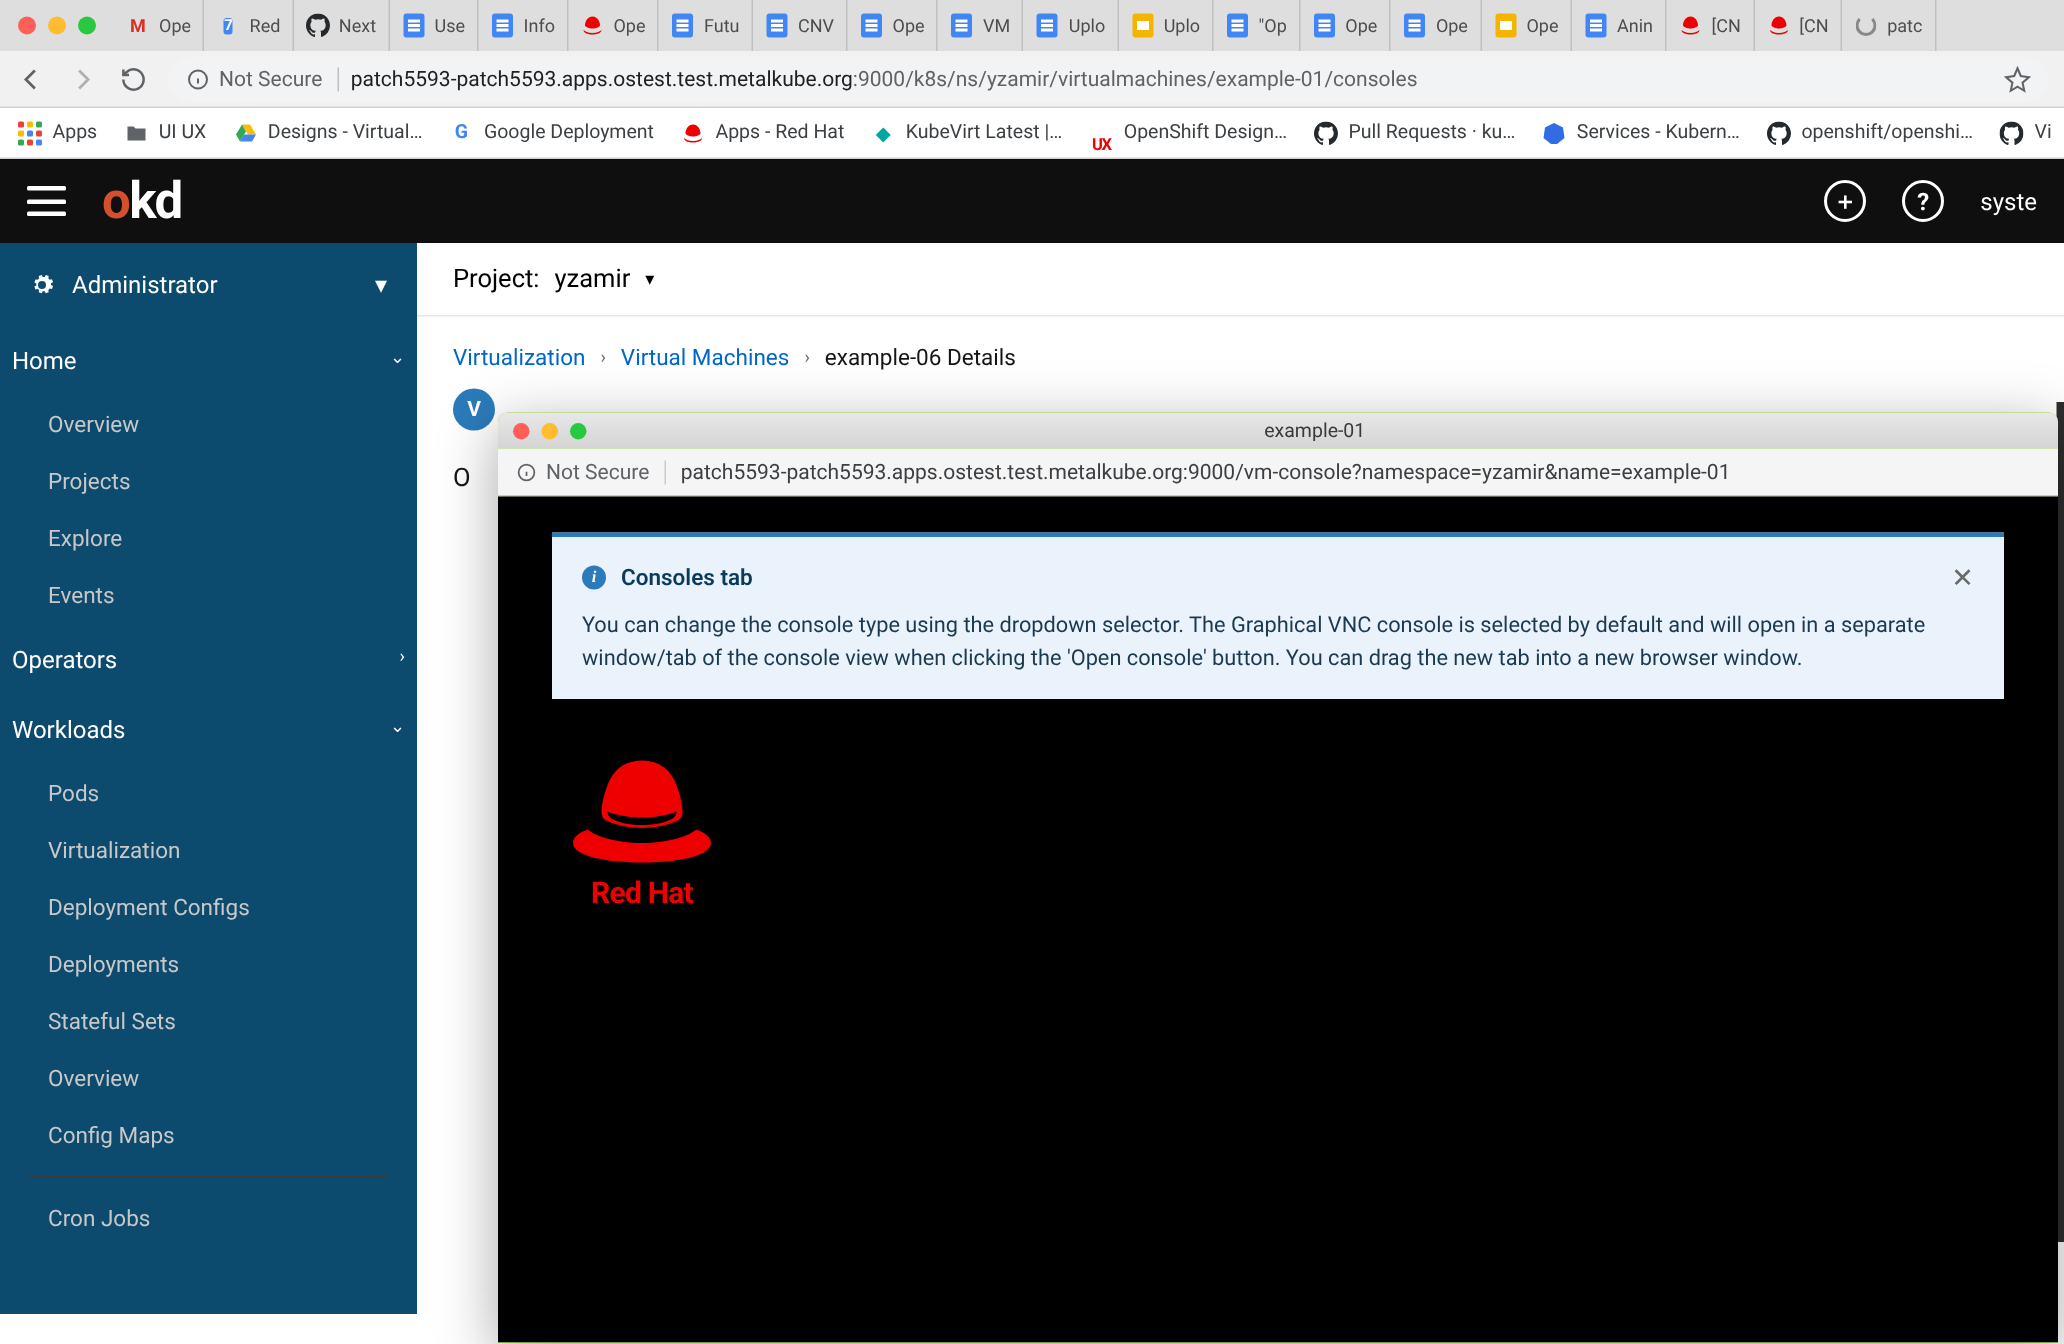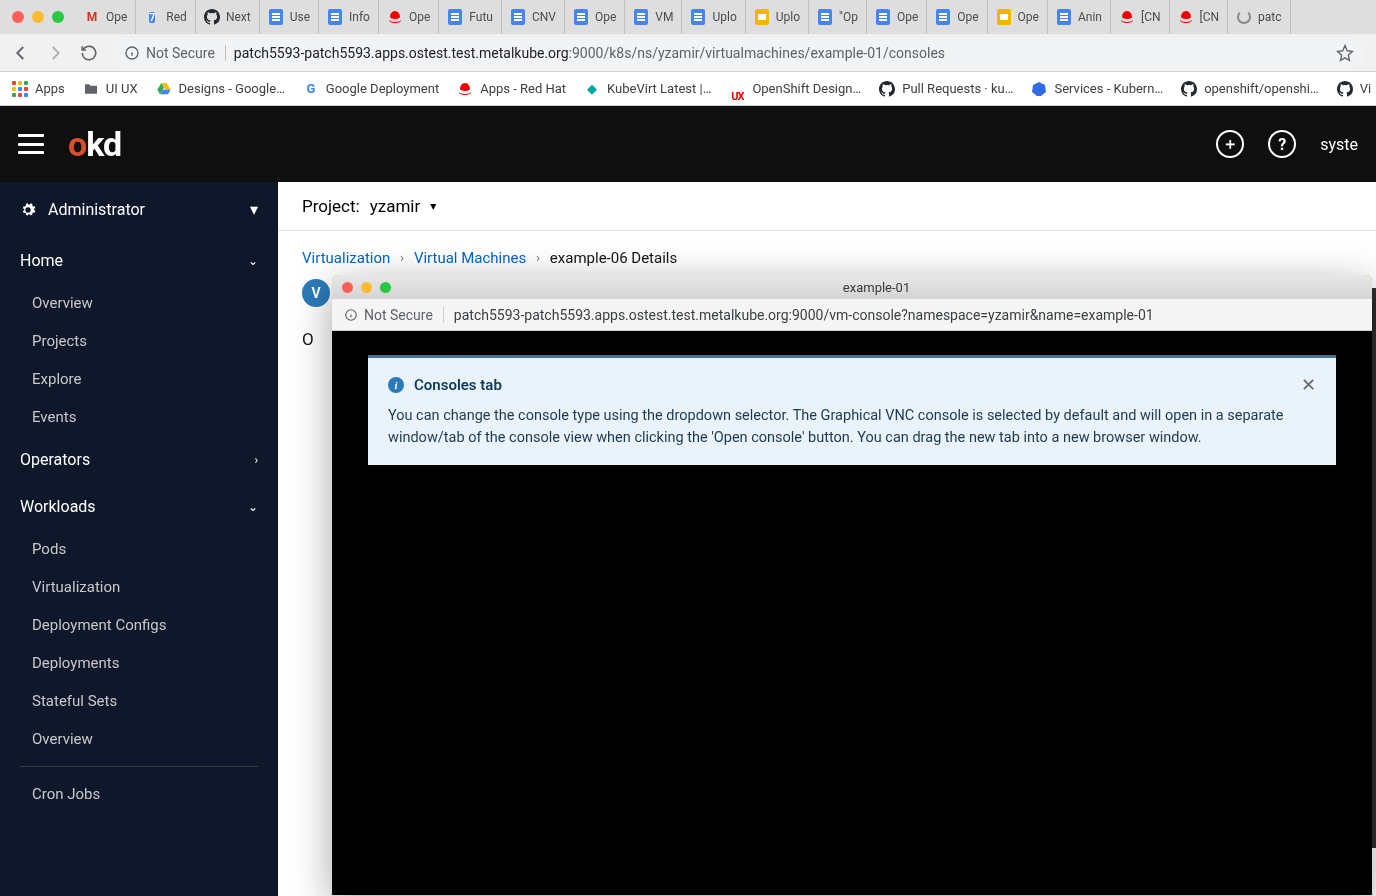--- a/index.html
+++ b/index.html
@@ -45,37 +45,37 @@
 .bm-apps-grid span { background:#ea4335; border-radius:1px; }
 .bm-apps-grid span:nth-child(2){background:#fbbc04;} .bm-apps-grid span:nth-child(3){background:#34a853;}
 .bm-apps-grid span:nth-child(4){background:#fbbc04;} .bm-apps-grid span:nth-child(5){background:#4285f4;} .bm-apps-grid span:nth-child(6){background:#ea4335;}
 .bm-apps-grid span:nth-child(7){background:#34a853;} .bm-apps-grid span:nth-child(8){background:#ea4335;} .bm-apps-grid span:nth-child(9){background:#4285f4;}
 .ic-gt { color:#4285f4; font-weight:bold; }
 .ic-kv { color:#00a7a0; }
 .ic-ux { color:#e00; font-weight:bold; font-size:11px; letter-spacing:-1px;margin-top:16px; }
 
 
 .okd-app { position: relative; }
-.okd-topbar { height: 76px; background: #0f0f0f; display: flex; align-items: center; padding: 0 18px; color: #fff; }
+.okd-topbar { height: 56px; background: #0f0f0f; display: flex; align-items: center; padding: 0 18px; color: #fff; }
 .hamburger { width: 26px; height: 20px; display: flex; flex-direction: column; justify-content: space-between; cursor: pointer; }
 .hamburger span { height: 3px; background: #fff; border-radius: 1px; }
 .okd-logo { margin-left: 24px; font-size: 34px; font-weight: 700; letter-spacing: -1px; }
 .okd-logo .o { color: #d64f2d; }
 .okd-logo .kd { color: #fff; }
 .okd-topbar .right { margin-left: auto; display: flex; align-items: center; gap: 24px; }
 .top-icon { width: 28px; height: 28px; border: 2px solid #fff; border-radius: 50%; display: flex; align-items: center; justify-content: center; font-weight: bold; font-size: 16px; }
 .user-txt { font-size: 16px; }
 
 .okd-body { display: flex; height: 714px; }
-.okd-sidebar { width: 278px; background: #0f172a; color: #d0d0d0; overflow-y: auto; position: relative; }
+.okd-sidebar { width: 278px; background: #0c4a6e; color: #d0d0d0; overflow-y: auto; position: relative; }
 .okd-sidebar::-webkit-scrollbar { width: 10px; }
 .perspective { display:flex; align-items:center; gap:12px; padding: 18px 20px; color:#fff; font-size:16px; }
 .perspective .gear { font-size:14px; }
 .perspective .caret { margin-left:auto; }
-.nav-section-hdr { display:flex; align-items:center; padding:14px 20px; color:#fff; font-size:16px; }
+.nav-section-hdr { display:flex; align-items:flex-start; padding:14px 8px; color:#fff; font-size:16px; }
 .nav-section-hdr .caret { margin-left:auto; font-size:12px; }
 .nav-item { padding: 10px 20px 10px 32px; color:#c8c8c8; font-size:15px; cursor:pointer; }
 .nav-divider { border-top:1px solid #3a3a3a; margin:8px 20px; }
 
 .okd-main { flex: 1; background: #fff; overflow: hidden; position: relative; }
 .proj-bar { display:flex; align-items:center; gap:10px; padding: 14px 24px; font-size:17px; border-bottom:1px solid #e5e5e5; }
 .proj-bar .caret { font-size:12px; }
 .breadcrumbs { display:flex; align-items:center; gap:10px; padding: 18px 24px 12px; font-size:15px; }
 .breadcrumbs .link { color:#0066cc; cursor:pointer; }
 .breadcrumbs .sep { color:#6a6a6a; font-size:12px; }
@@ -306,21 +306,21 @@
         <span>UI UX</span>
       </div>
       <div class="bm">
         <span class="ic">
           <svg viewBox="0 0 24 24">
             <path fill="#fbbc04" d="M8 3h8l6 10h-8z"></path>
             <path fill="#34a853" d="M2 13l6-10 4 7-6 10z"></path>
             <path fill="#4285f4" d="M6 20l4-7h12l-4 7z"></path>
           </svg>
         </span>
-        <span>Designs - Google…</span>
+        <span>Designs - Virtual…</span>
       </div>
       <div class="bm">
         <span class="ic">
           <span class="ic-gt">G</span>
         </span>
         <span>Google Deployment</span>
       </div>
       <div class="bm">
         <span class="ic">
           <svg width="16" height="16" viewBox="0 0 16 16">
@@ -423,20 +423,21 @@
         <span>Workloads</span>
         <span class="caret">⌄</span>
       </div>
       <div id="workloads-items">
           <div class="nav-item">Pods</div>
           <div class="nav-item">Virtualization</div>
           <div class="nav-item">Deployment Configs</div>
           <div class="nav-item">Deployments</div>
           <div class="nav-item">Stateful Sets</div>
           <div class="nav-item">Overview</div>
+          <div class="nav-item">Config Maps</div>
           <div class="nav-divider"></div>
           <div class="nav-item">Cron Jobs</div>
         </div>
     </div>
 
     <div class="okd-main">
       <div class="proj-bar">
         <span>Project:</span>
         <span>yzamir</span>
         <span class="caret">▾</span>
@@ -478,14 +479,22 @@
     <div class="alert">
       <div class="alert-hdr">
         <span class="info-ic">i</span>
         <span>Consoles tab</span>
         <span class="close">✕</span>
       </div>
       <div class="alert-body">
         <div>You can change the console type using the dropdown selector. The Graphical VNC console is selected by default and will open in a separate window/tab of the console view when clicking the 'Open console' button. You can drag the new tab into a new browser window.</div>
       </div>
     </div>
+    <div class="redhat-logo">
+      <svg class="hat" width="100" height="76" viewBox="0 0 100 76">
+        <path fill="#e00" d="M50 6c-10 0-18 5-22 14-3 7-5 15-5 20 0 3 1 5 3 6 6 3 15 5 24 5s18-2 24-5c2-1 3-3 3-6 0-5-2-13-5-20C68 11 60 6 50 6z"></path>
+        <path fill="#000" d="M27 40c0 2 1 4 3 5 6 3 13 4 20 4s14-1 20-4c2-1 3-3 3-5 0 0-8 4-23 4s-23-4-23-4z"></path>
+        <path fill="#e00" d="M14 52c-6 2-10 5-10 9 0 7 16 13 46 13s46-6 46-13c0-4-4-7-10-9-4 4-18 9-36 9s-32-5-36-9z"></path>
+      </svg>
+      <div class="txt">Red Hat</div>
+    </div>
   </div>
 </div>
 
 </body></html>

